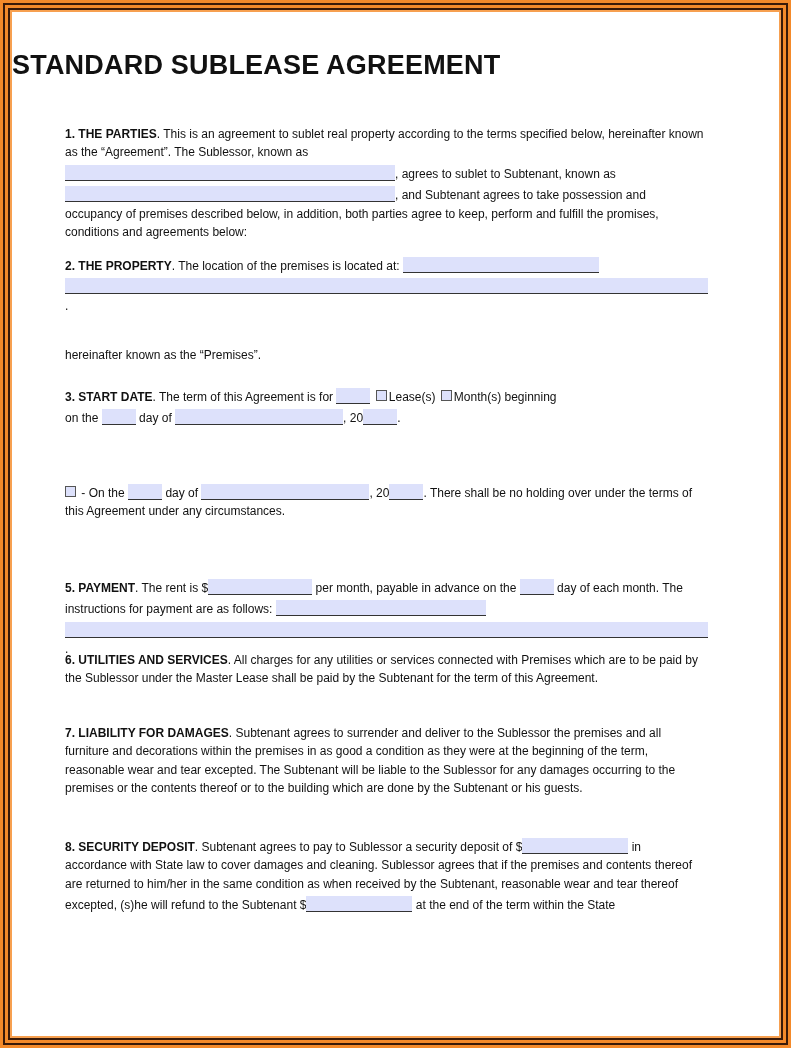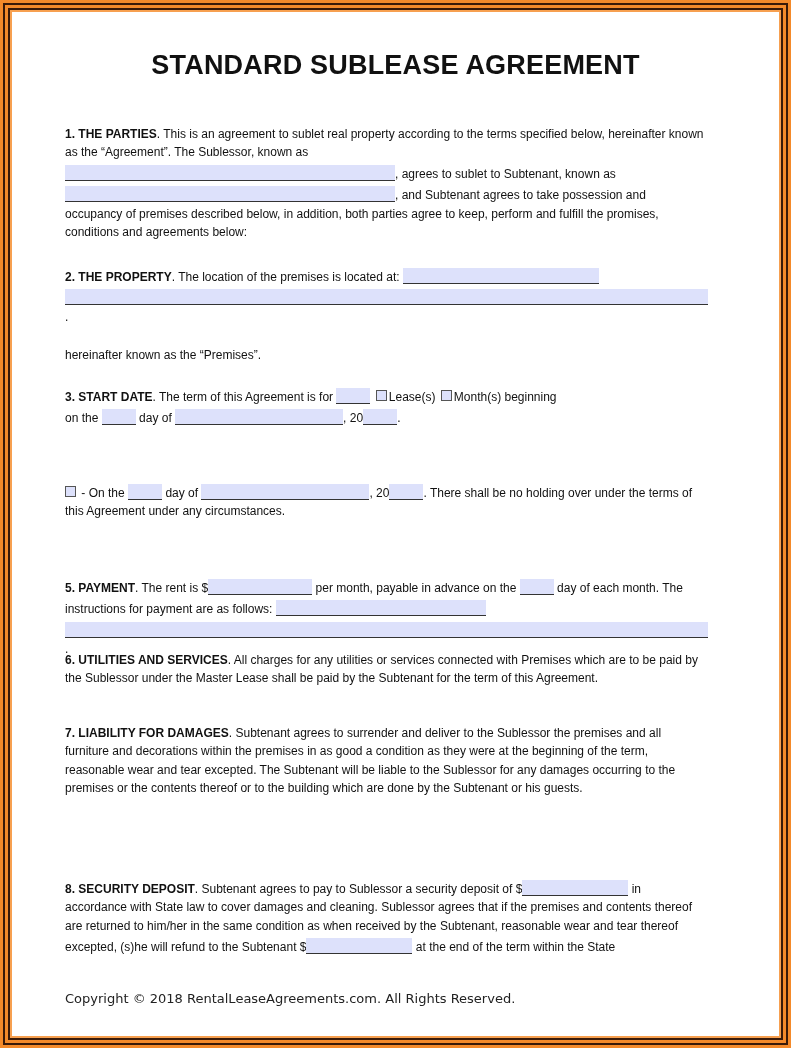--- a/index.html
+++ b/index.html
@@ -15,21 +15,21 @@
     background: #f48a2a;
   }
   .b1 { position: absolute; left: 3px; top: 3px; right: 3px; bottom: 3px; border: 2px solid #3a1a08; background: #f48a2a; }
   .b2 { position: absolute; left: 3px; top: 3px; right: 3px; bottom: 3px; border: 2px solid #3a1a08; background: #f7a050; }
   .page {
     position: absolute; left: 2px; top: 2px; right: 2px; bottom: 2px;
     background: #ffffff;
   }
   .title {
     position: absolute; left: 0; right: 0; top: 38px;
-    text-align: center; font-weight: bold; font-size: 27px; letter-spacing: 0.2px;
+    font-weight: bold; font-size: 27px; letter-spacing: 0.2px;
   }
   .p {
     position: absolute; left: 53px; width: 640px;
     font-size: 12px; line-height: 18.4px;
   }
   .p b { font-weight: bold; }
   .blank {
     display: inline-block; vertical-align: baseline;
     background: #dde1fb; border-bottom: 1px solid #333;
     height: 15px; position: relative; top: 3px;
@@ -53,21 +53,21 @@
    <div class="page">
 
     <div class="title">STANDARD SUBLEASE AGREEMENT</div>
 
     <div class="p" style="top:113px">
       <b>1. THE PARTIES</b><span>. This is an agreement to sublet real property according to the terms specified below, hereinafter known as the “Agreement”. The Sublessor, known as</span><br>
       <span class="blank" style="width:330px"></span><span>, agrees to sublet to Subtenant, known as</span><br>
       <span class="blank" style="width:330px"></span><span>, and Subtenant agrees to take possession and occupancy of premises described below, in addition, both parties agree to keep, perform and fulfill the promises, conditions and agreements below:</span>
     </div>
 
-    <div class="p" style="top:253px">
+    <div class="p" style="top:242px">
       <b>2. THE PROPERTY</b><span>. The location of the premises is located at:</span>
       <span class="blank" style="width:196px"></span><br>
       <span class="blank" style="width:643px"></span>.
     </div>
     <div class="p" style="top:334px">hereinafter known as the “Premises”.</div>
 
     <div class="p" style="top:373px">
       <b>3. START DATE</b><span>. The term of this Agreement is for</span>
       <span class="blank" style="width:34px"></span>
       <span class="cb"></span><span>Lease(s)</span>
@@ -96,24 +96,23 @@
     </div>
 
     <div class="p" style="top:639px">
       <b>6. UTILITIES AND SERVICES</b><span>. All charges for any utilities or services connected with Premises which are to be paid by the Sublessor under the Master Lease shall be paid by the Subtenant for the term of this Agreement.</span>
     </div>
 
     <div class="p" style="top:712px">
       <b>7. LIABILITY FOR DAMAGES</b><span>. Subtenant agrees to surrender and deliver to the Sublessor the premises and all furniture and decorations within the premises in as good a condition as they were at the beginning of the term, reasonable wear and tear excepted. The Subtenant will be liable to the Sublessor for any damages occurring to the premises or the contents thereof or to the building which are done by the Subtenant or his guests.</span>
     </div>
 
-    <div class="p" style="top:865px">
+    <div class="p" style="top:823px">
       <b>8. SECURITY DEPOSIT</b><span>. Subtenant agrees to pay to Sublessor a security deposit of $</span><span class="blank" style="width:106px"></span>
       <span>in accordance with State law to cover damages and cleaning. Sublessor agrees that if the premises and contents thereof are returned to him/her in the same condition as when received by the Subtenant, reasonable wear and tear thereof excepted, (s)he will refund to the Subtenant $</span><span class="blank" style="width:106px"></span>
       <span>at the end of the term within the State</span>
     </div>
 
-    <div class="copyright">Copyright © 2018 RentalLeaseAgreements.com. All Rights Reserved.</div>
 
    </div>
   </div>
  </div>
 </div>
 
 </body></html>

